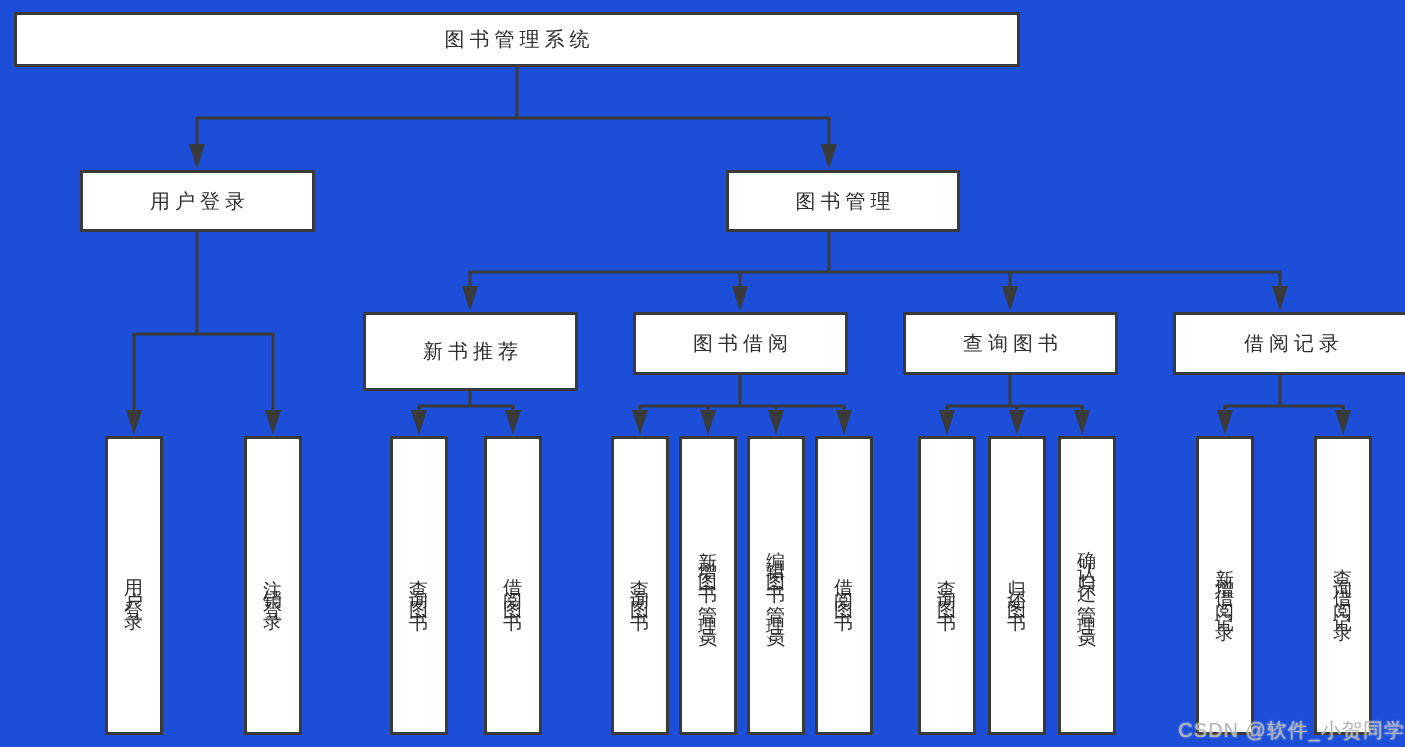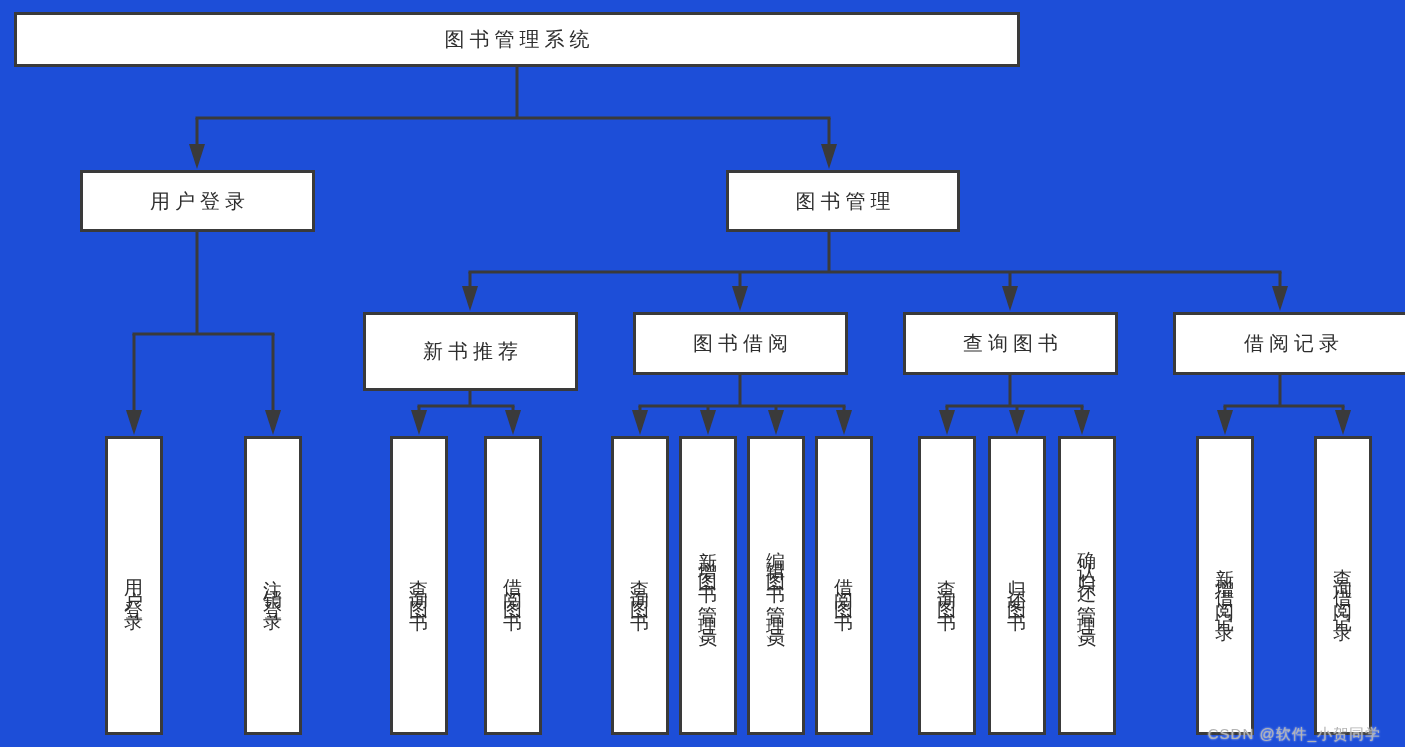--- a/index.html
+++ b/index.html
@@ -28,22 +28,22 @@
     white-space:nowrap;
   }
   .vbox{
     writing-mode:vertical-rl;
     font-size:19px;
     letter-spacing:11px;
     line-height:1;
   }
   .watermark{
     position:absolute;
-    right:24px;bottom:3px;
-    font-size:15px;
+    right:0;bottom:3px;
+    font-size:20px;
     color:#b3b3b3;
     letter-spacing:1px;
     z-index:3;
     text-shadow:0 0 2px rgba(255,255,255,0.9);
     white-space:nowrap;
   }
 </style>
 </head>
 <body>
 

